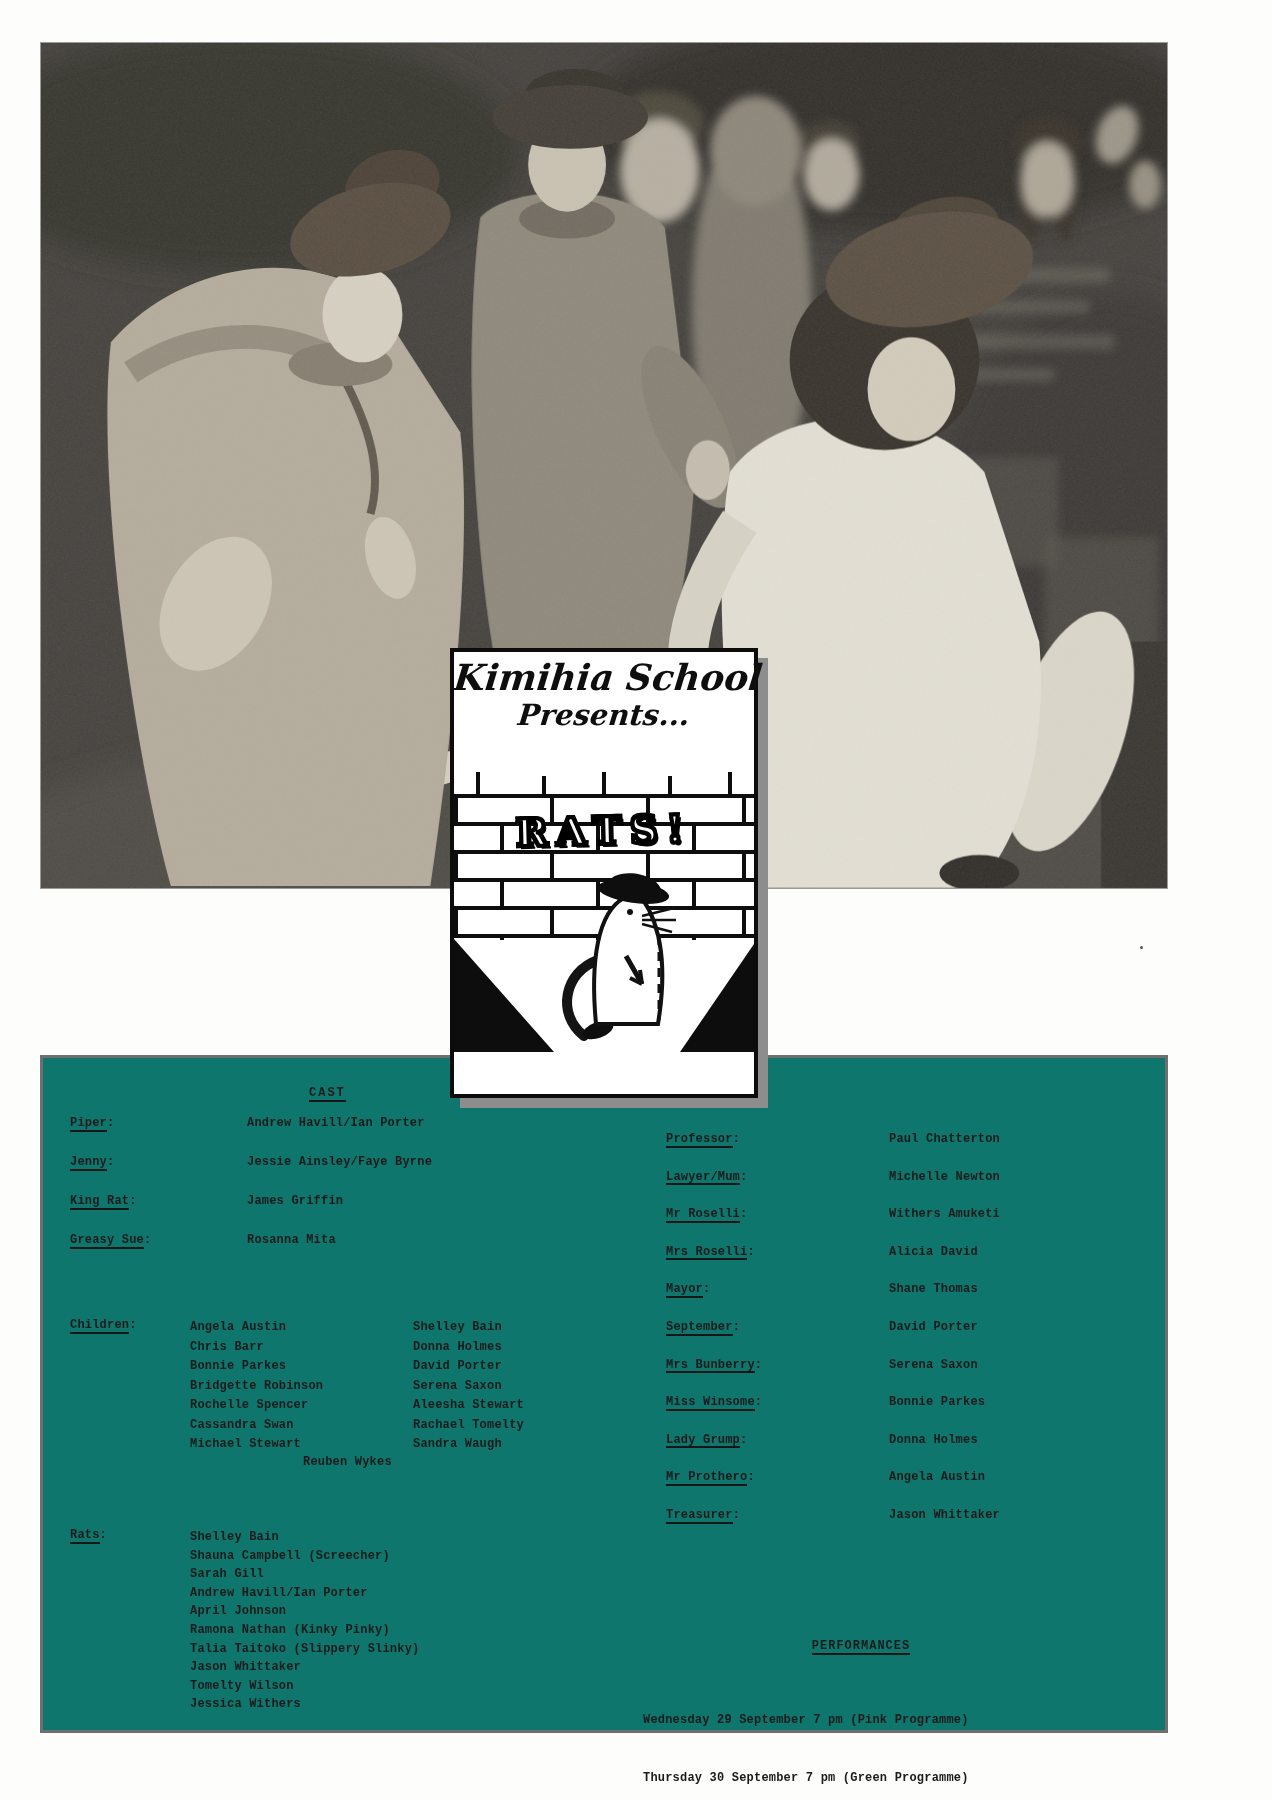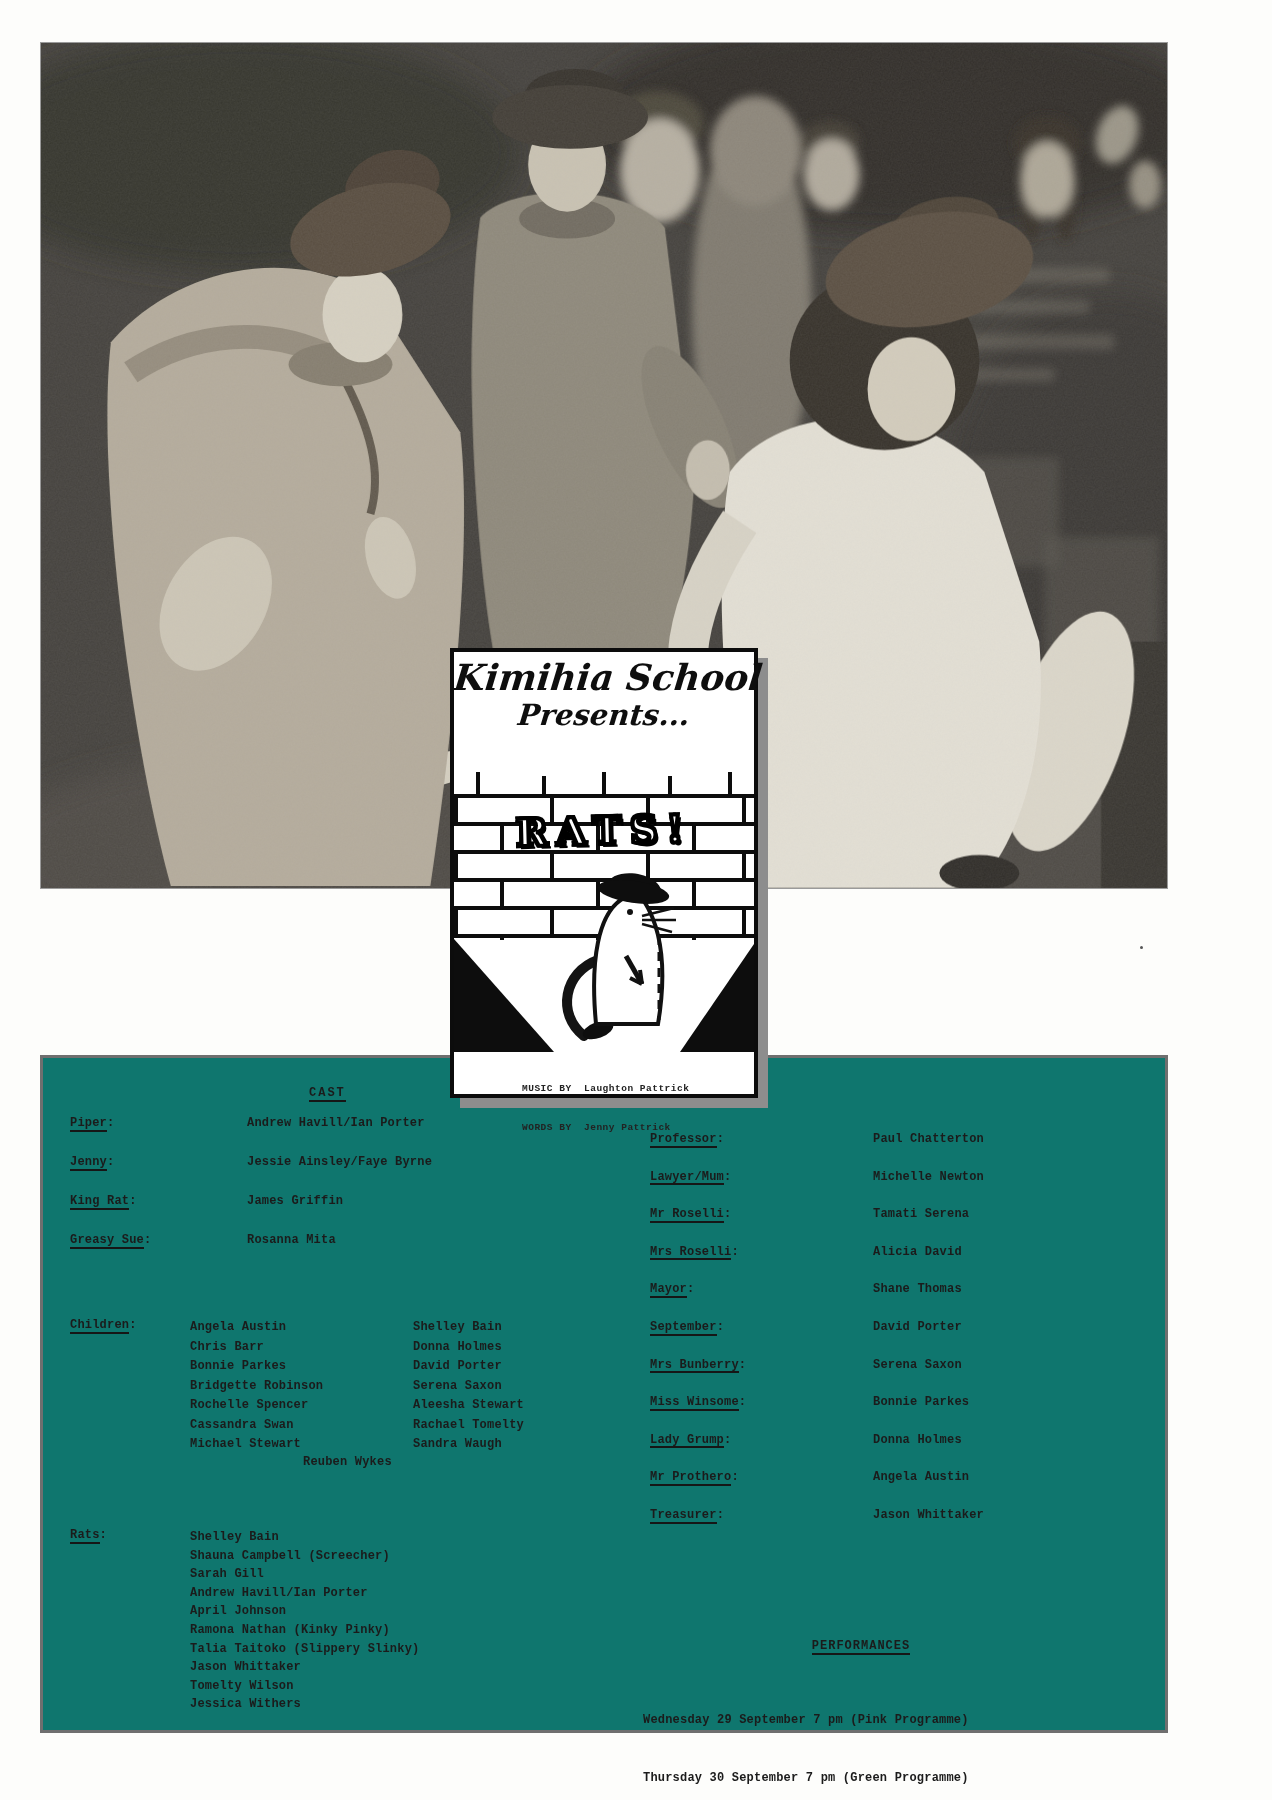--- a/index.html
+++ b/index.html
@@ -56,21 +56,21 @@
   }
   .u { display:inline-block; border-bottom:2px solid #161616; line-height:1.05; }
   .role-label::after { content:":"; }
   .cast-heading { position:absolute; left:266px; top:28px; letter-spacing:2px; }
 
   .pl { position:absolute; left:27px; top:58px; }
   .prow { position:relative; height:39px; white-space:nowrap; }
   .pl .name { position:absolute; left:177px; top:0; }
 
   .pr { position:absolute; left:607px; top:74px; }
-  .pr .prow { height:37.6px; }
+  .pr .prow { height:37.6px;margin-left:16px; }
   .pr .name { position:absolute; left:223px; top:0; }
 
   .children-block { position:absolute; left:27px; top:260px; }
   .children-block .role { position:absolute; left:0; top:0; white-space:nowrap; }
   .ch-col { position:absolute; top:0; line-height:19.5px; white-space:nowrap; }
   .ch-col1 { left:120px; }
   .ch-col2 { left:343px; }
   .ch-center { position:absolute; left:233px; top:137px; white-space:nowrap; }
 
   .rats-block { position:absolute; left:27px; top:470px; }
@@ -217,21 +217,21 @@
         <div>Talia Taitoko (Slippery Slinky)</div>
         <div>Jason Whittaker</div>
         <div>Tomelty Wilson</div>
         <div>Jessica Withers</div>
       </div>
     </div>
 
     <div class="pr">
       <div class="prow"><span class="role-label"><span class="u">Professor</span></span><span class="name">Paul Chatterton</span></div>
       <div class="prow"><span class="role-label"><span class="u">Lawyer/Mum</span></span><span class="name">Michelle Newton</span></div>
-      <div class="prow"><span class="role-label"><span class="u">Mr Roselli</span></span><span class="name">Tamati Serena</span></div>
+      <div class="prow"><span class="role-label"><span class="u">Mr Roselli</span></span><span class="name">Withers Amuketi</span></div>
       <div class="prow"><span class="role-label"><span class="u">Mrs Roselli</span></span><span class="name">Alicia David</span></div>
       <div class="prow"><span class="role-label"><span class="u">Mayor</span></span><span class="name">Shane Thomas</span></div>
       <div class="prow"><span class="role-label"><span class="u">September</span></span><span class="name">David Porter</span></div>
       <div class="prow"><span class="role-label"><span class="u">Mrs Bunberry</span></span><span class="name">Serena Saxon</span></div>
       <div class="prow"><span class="role-label"><span class="u">Miss Winsome</span></span><span class="name">Bonnie Parkes</span></div>
       <div class="prow"><span class="role-label"><span class="u">Lady Grump</span></span><span class="name">Donna Holmes</span></div>
       <div class="prow"><span class="role-label"><span class="u">Mr Prothero</span></span><span class="name">Angela Austin</span></div>
       <div class="prow"><span class="role-label"><span class="u">Treasurer</span></span><span class="name">Jason Whittaker</span></div>
     </div>
 
@@ -286,22 +286,18 @@
       <circle cx="84" cy="48" r="3" fill="#111111"></circle>
       <g transform="rotate(8 88 24)">
         <path d="M60,26 C62,4 114,4 116,26 Z" fill="#0e0e0e"></path>
         <ellipse cx="88" cy="28" rx="36" ry="11" fill="#0e0e0e"></ellipse>
       </g>
     </svg>
 
     <div class="wedge wedge-left"></div>
     <div class="wedge wedge-right"></div>
 
-    <div class="credits">
-      <div>MUSIC BY  Laughton Pattrick</div>
-      <div>WORDS BY  Jenny Pattrick</div>
-    </div>
   </div>
 
   <div class="speck" style="left:1140px; top:946px; width:3px; height:3px;"></div>
   <div class="speck" style="left:800px; top:1218px; width:4px; height:6px; border-radius:2px;"></div>
 
 </div>
 
 </body></html>

